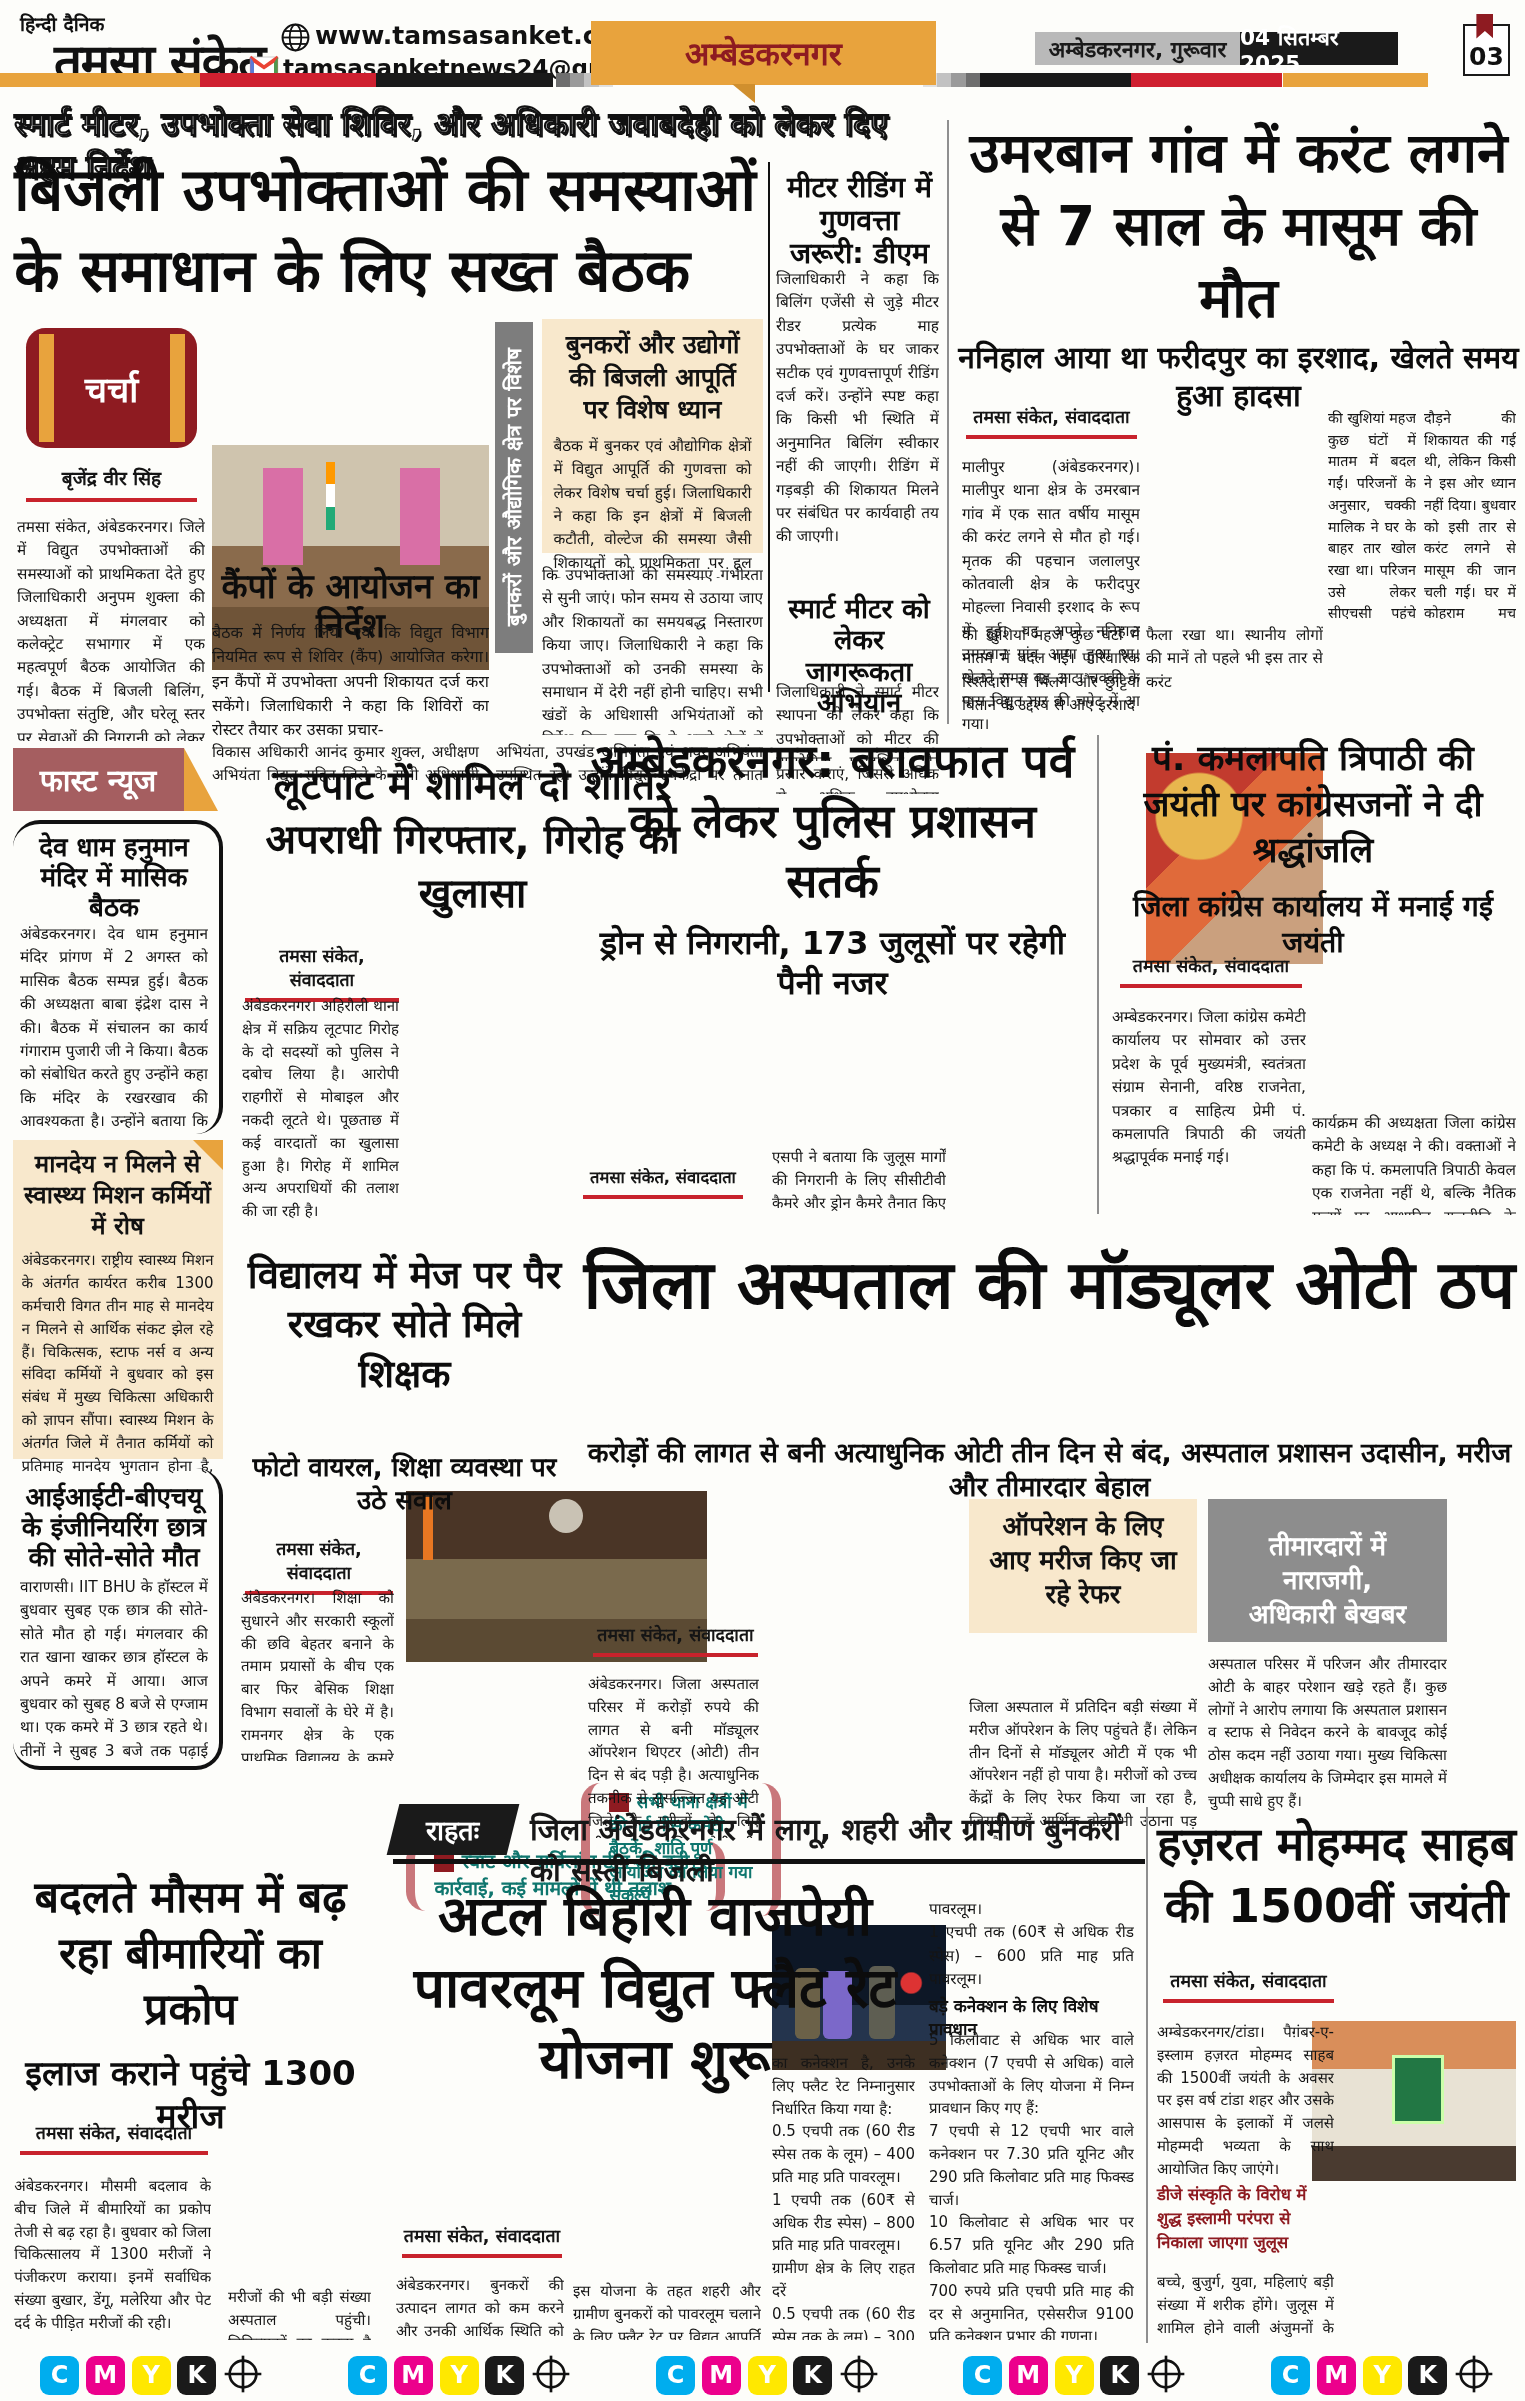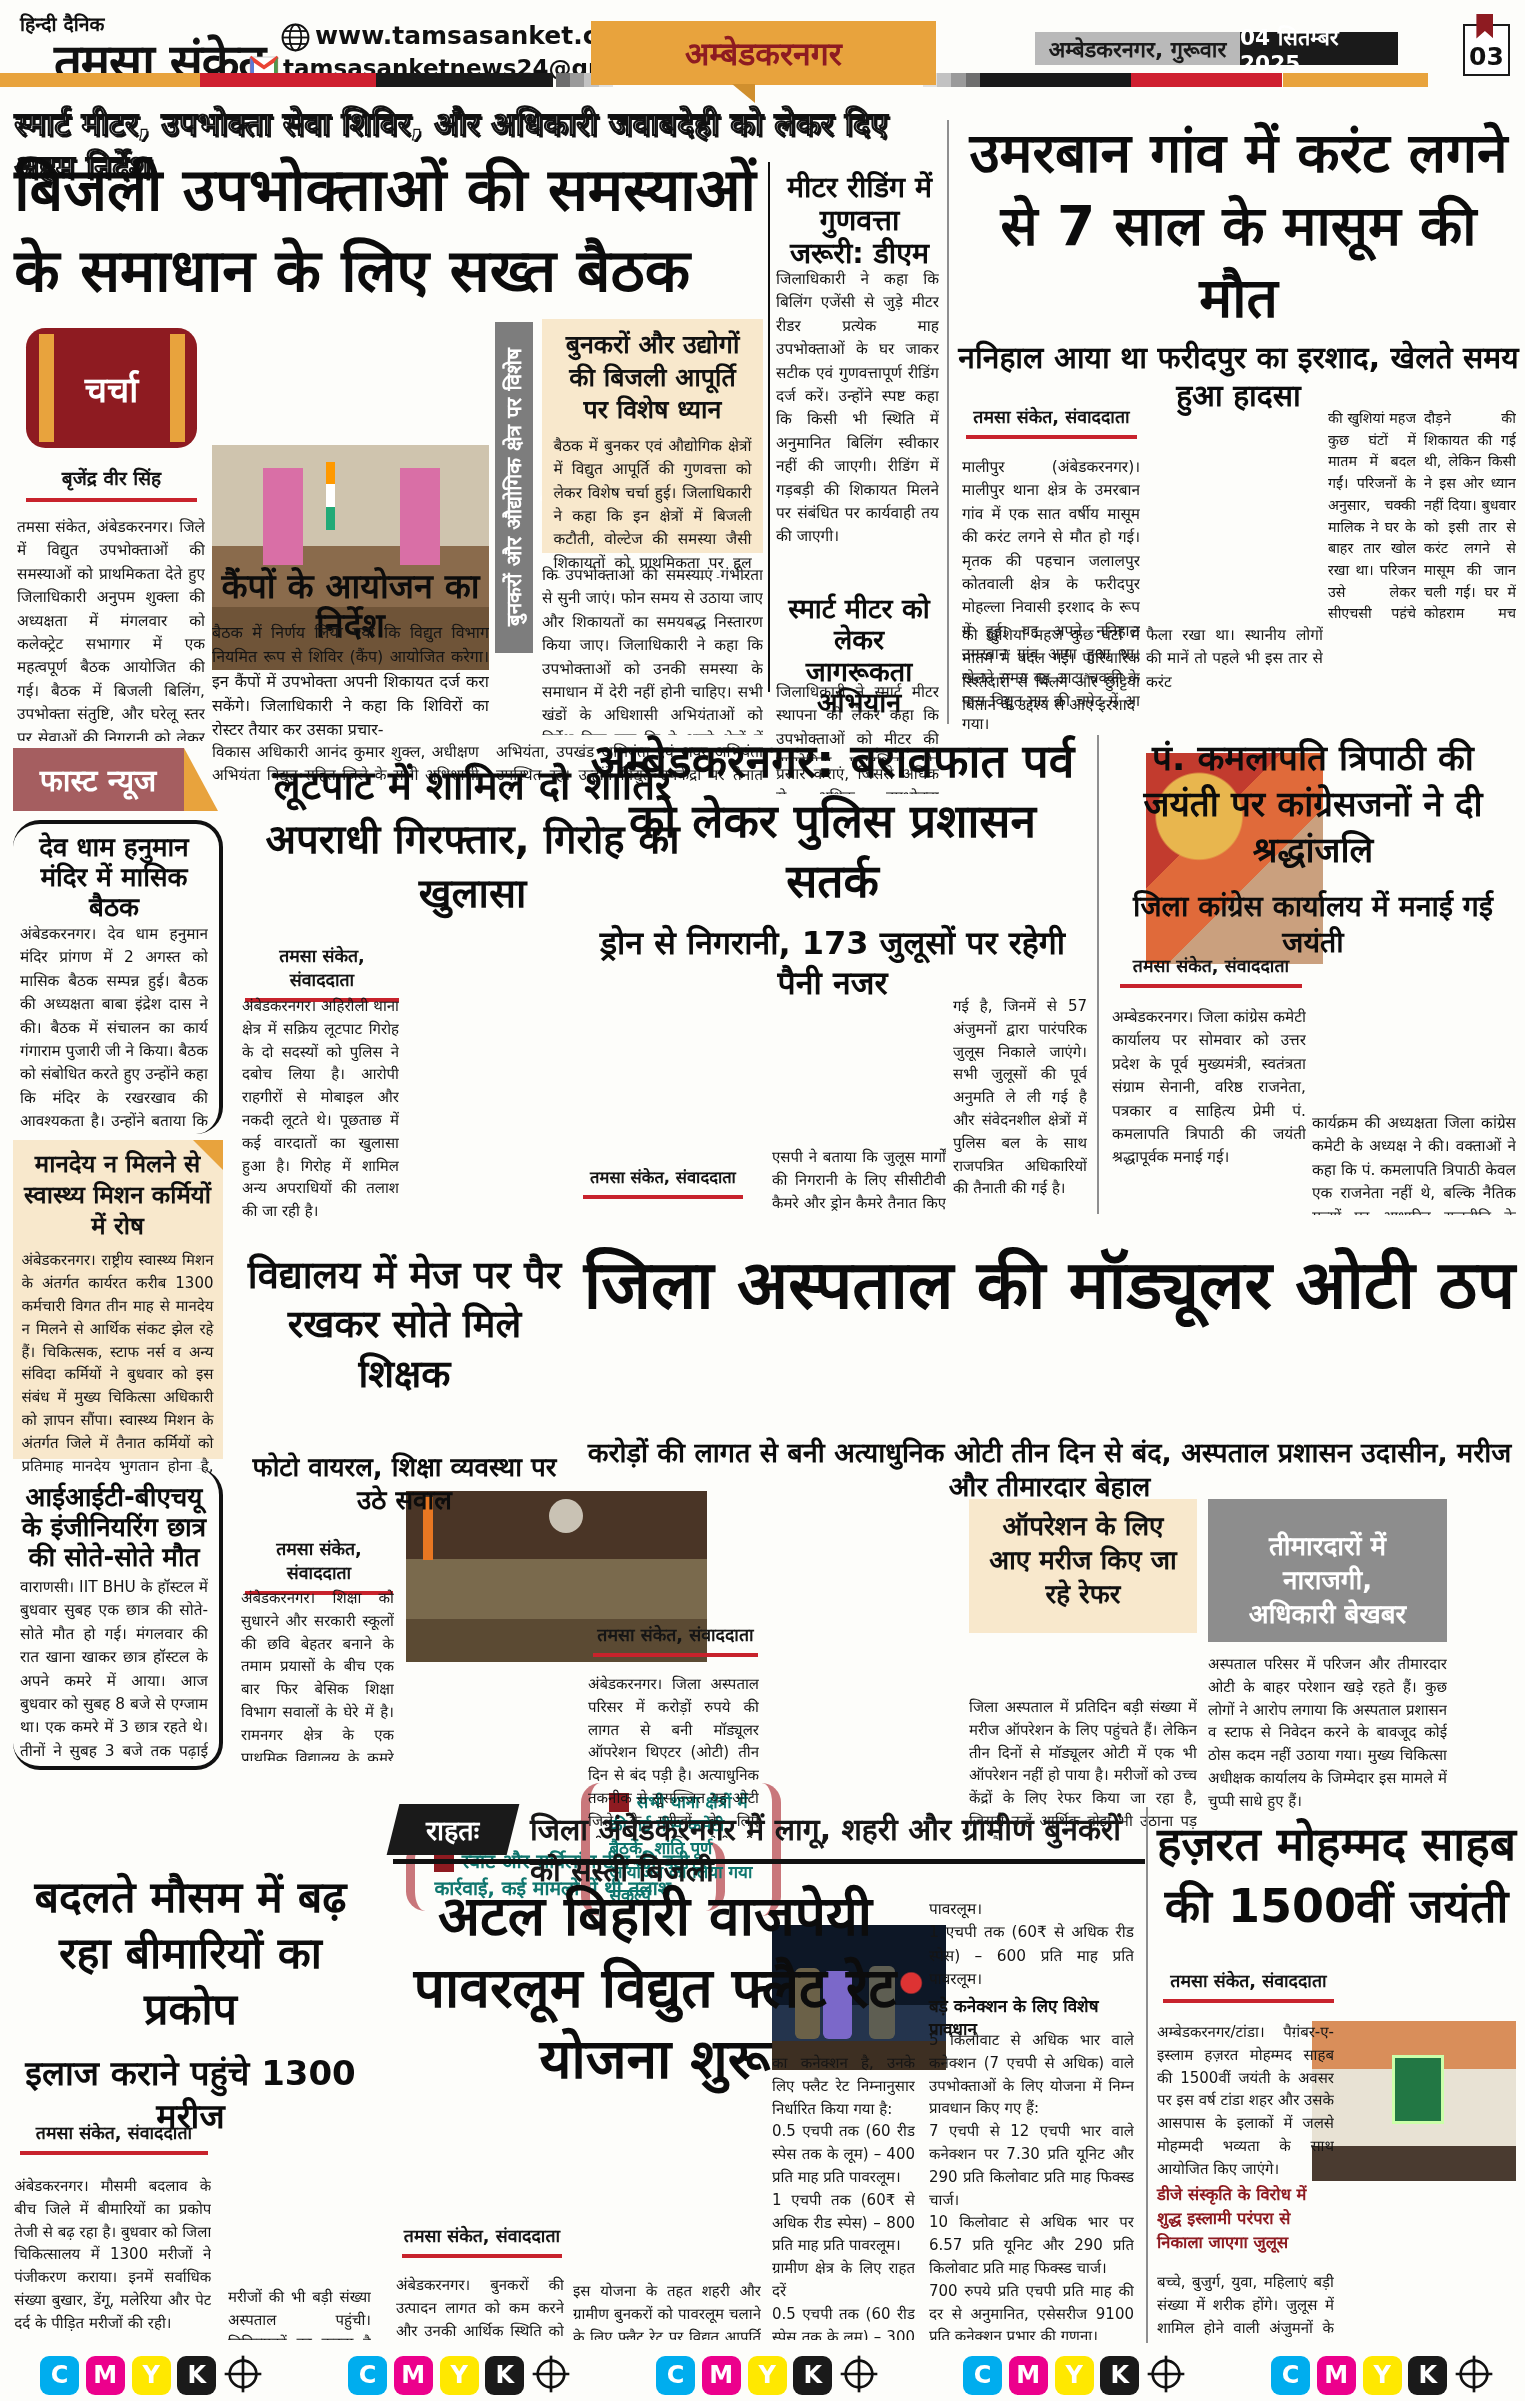--- a/index.html
+++ b/index.html
@@ -178,21 +178,20 @@
   </div>
 
   <div class="abs photo" style="left:772px;top:995px;width:174px;height:145px;background:
       radial-gradient(circle at 80% 40%,#d33 0 6%,transparent 7%),
       linear-gradient(180deg,#0d1726 0 55%,#24344d 55% 80%,#3d2f22 80%);">
     <div class="abs" style="left:51px;top:46px;width:28.5px;height:68px;background:#7b68c9;border-radius:5.7px;"></div>
     <div class="abs" style="left:23px;top:43px;width:25px;height:71px;background:#6b6148;border-radius:5.7px;"></div>
     <div class="abs" style="left:97px;top:41px;width:26px;height:73px;background:#5e5e52;border-radius:5.7px;"></div>
   </div>
   <div class="abs body" style="left:772px;top:1146px;width:174px;height:68px;font-size:15px;">एसपी ने बताया कि जुलूस मार्गों की निगरानी के लिए सीसीटीवी कैमरे और ड्रोन कैमरे तैनात किए गए हैं, ताकि हर गतिविधि पर नजर रखी जा सके।</div>
-  <div class="abs body" style="left:953px;top:995px;width:134px;height:219px;font-size:15px;">गई है, जिनमें से 57 अंजुमनों द्वारा पारंपरिक जुलूस निकाले जाएंगे। सभी जुलूसों की पूर्व अनुमति ले ली गई है और संवेदनशील क्षेत्रों में पुलिस बल के साथ राजपत्रित अधिकारियों की तैनाती की गई है।</div>
 
   <div class="abs byline" style="left:583px;top:1165px;width:160px;display:block;font-size:16.5px;">तमसा संकेत, संवाददाता</div>
 
   <div class="abs vrule" style="left:1097px;top:735px;height:479px;"></div>
   <div class="abs hl" style="left:1109px;top:735px;width:408px;font-size:35px;line-height:1.32;">पं. कमलापति त्रिपाठी की जयंती पर कांग्रेसजनों ने दी श्रद्धांजलि</div>
   <div class="abs sub" style="left:1109px;top:889px;width:408px;font-size:28.5px;font-weight:900;">जिला कांग्रेस कार्यालय में मनाई गई जयंती</div>
   <div class="abs byline" style="left:1120px;top:953px;width:182px;">तमसा संकेत, संवाददाता</div>
   <div class="abs body" style="left:1112px;top:1006px;width:194px;height:208px;font-size:15.4px;">अम्बेडकरनगर। जिला कांग्रेस कमेटी कार्यालय पर सोमवार को उत्तर प्रदेश के पूर्व मुख्यमंत्री, स्वतंत्रता संग्राम सेनानी, वरिष्ठ राजनेता, पत्रकार व साहित्य प्रेमी पं. कमलापति त्रिपाठी की जयंती श्रद्धापूर्वक मनाई गई।</div>
   <div class="abs photo" style="left:1312px;top:946px;width:204px;height:160px;background:
       linear-gradient(180deg,#d98e5a 0 30%,#e8e2d4 30% 78%,#4a3b30 78%);">

